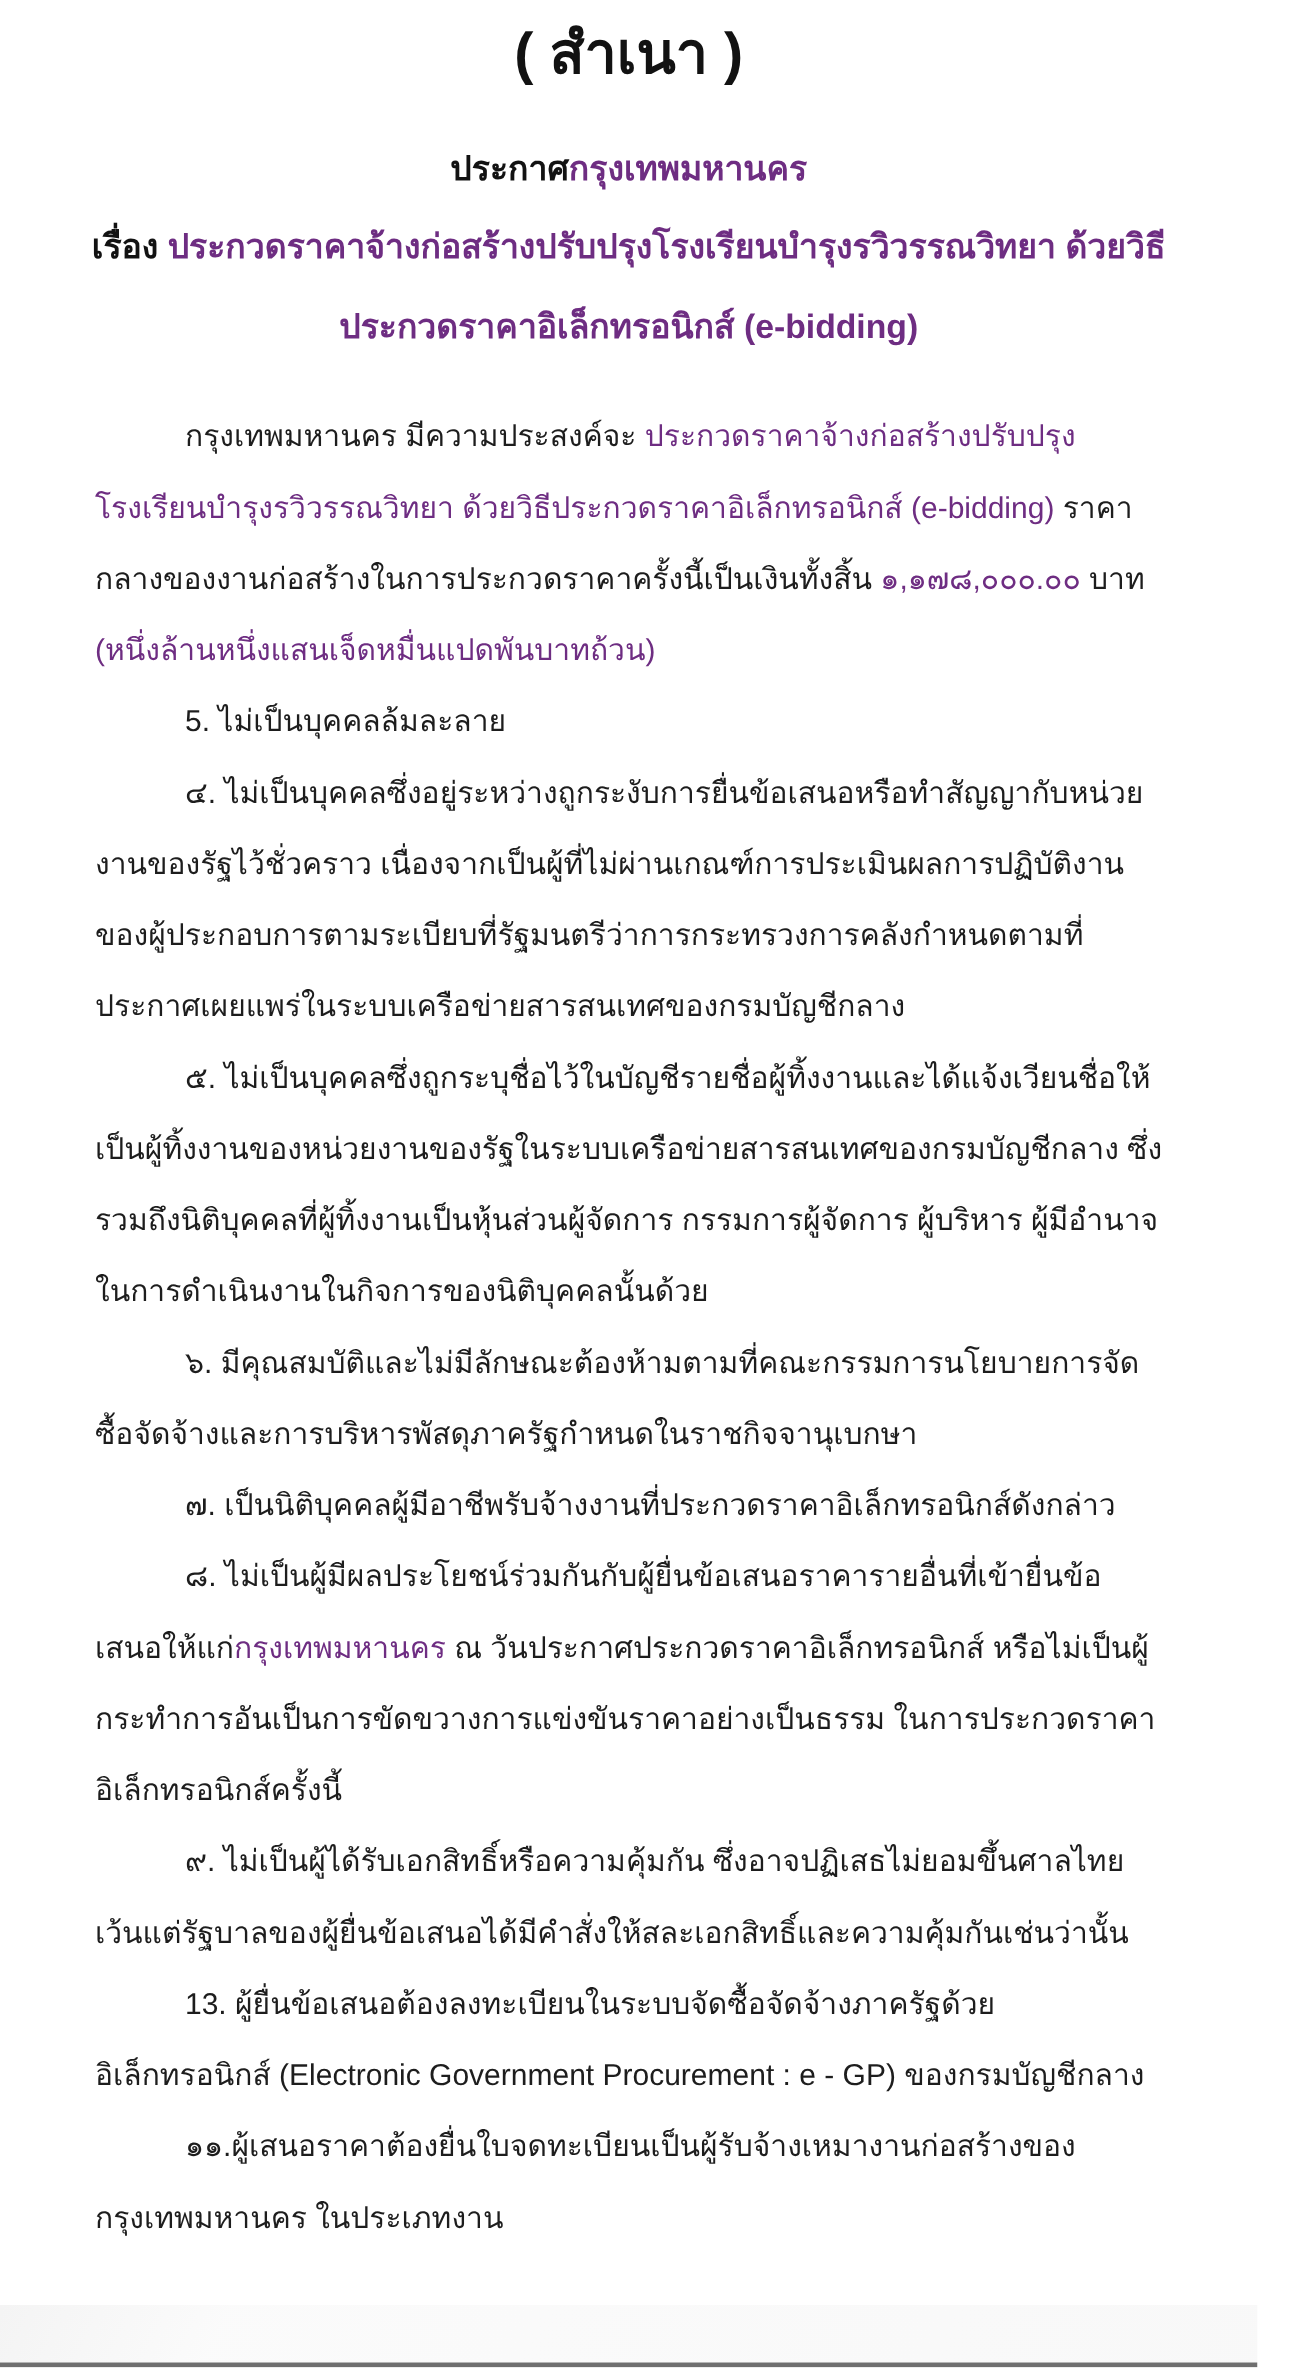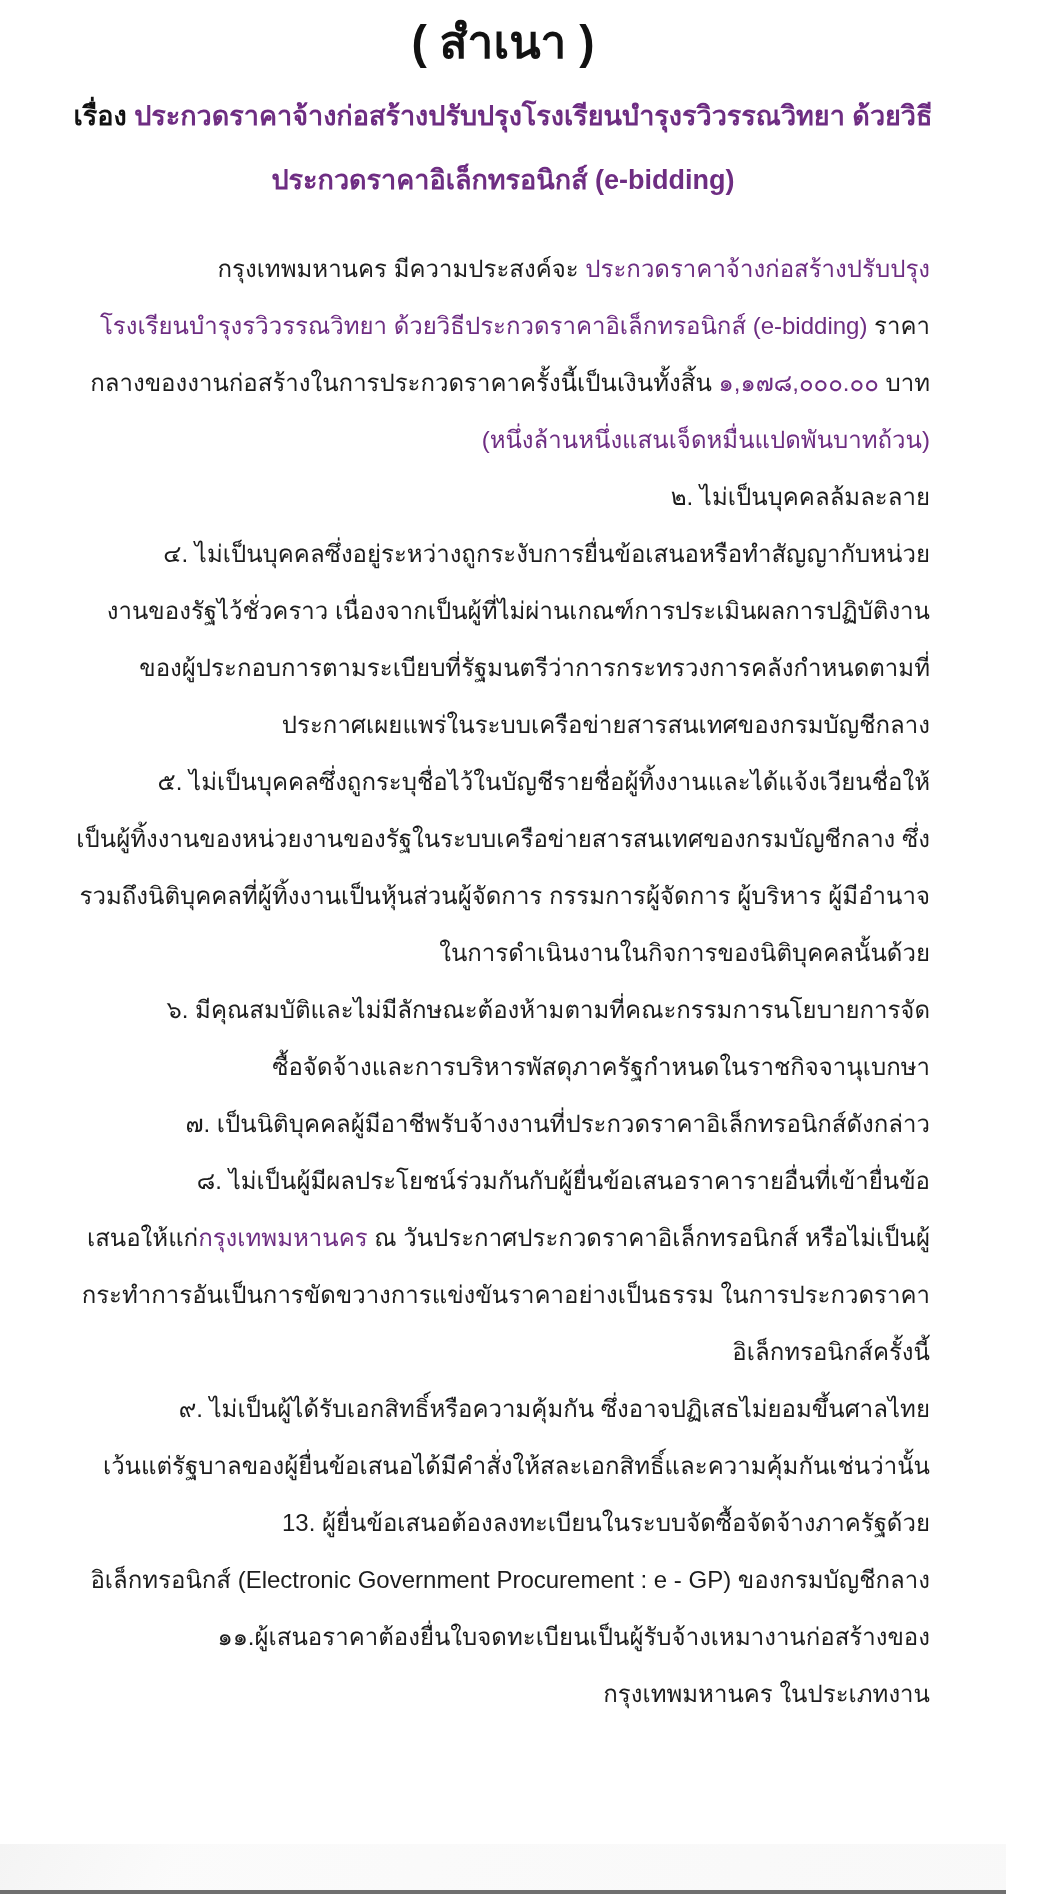--- a/index.html
+++ b/index.html
@@ -44,21 +44,21 @@
   #body-paragraphs {
     padding: 0 76px;
     margin-top: 28px;
   }
   .para {
     font-size: 24px;
     line-height: 57px;
     color: #1d1d1d;
     margin: 0;
     text-indent: 72px;
-    text-align: right;
+    text-align: left;
   }
   .footer-fade {
     position: absolute;
     left: 0; right: 0; bottom: 4px;
     height: 46px;
     background: linear-gradient(115deg, #f2f2f2 0%, #fafafa 18%, #f7f7f7 100%);
     opacity: 0.85;
   }
   .bottom-bar {
     position: absolute;
@@ -67,26 +67,27 @@
     background: #6f6f6f;
   }
 </style>
 </head>
 <body>
 
 <div class="page">
 
   <h1 class="copy-title">( สำเนา )</h1>
 
+  <h2 class="announce"><span>ประกาศ</span><span class="purple">กรุงเทพมหานคร</span></h2>
 
   <h2 class="subject"><span>เรื่อง </span><span class="purple">ประกวดราคาจ้างก่อสร้างปรับปรุงโรงเรียนบำรุงรวิวรรณวิทยา ด้วยวิธีประกวดราคาอิเล็กทรอนิกส์ (e-bidding)</span></h2>
 
   <div id="body-paragraphs">
       <p class="para"><span>กรุงเทพมหานคร มีความประสงค์จะ </span><span class="purple">ประกวดราคาจ้างก่อสร้างปรับปรุงโรงเรียนบำรุงรวิวรรณวิทยา ด้วยวิธีประกวดราคาอิเล็กทรอนิกส์ (e-bidding) </span><span>ราคากลางของงานก่อสร้างในการประกวดราคาครั้งนี้เป็นเงินทั้งสิ้น </span><span class="purple">๑,๑๗๘,๐๐๐.๐๐</span><span> บาท </span><span class="purple">(หนึ่งล้านหนึ่งแสนเจ็ดหมื่นแปดพันบาทถ้วน)</span></p>
-      <p class="para"><span>๒. ไม่เป็นบุคคลล้มละลาย</span></p>
+      <p class="para"><span>5. ไม่เป็นบุคคลล้มละลาย</span></p>
       <p class="para"><span>๔. ไม่เป็นบุคคลซึ่งอยู่ระหว่างถูกระงับการยื่นข้อเสนอหรือทำสัญญากับหน่วยงานของรัฐไว้ชั่วคราว เนื่องจากเป็นผู้ที่ไม่ผ่านเกณฑ์การประเมินผลการปฏิบัติงานของผู้ประกอบการตามระเบียบที่รัฐมนตรีว่าการกระทรวงการคลังกำหนดตามที่ประกาศเผยแพร่ในระบบเครือข่ายสารสนเทศของกรมบัญชีกลาง</span></p>
       <p class="para"><span>๕. ไม่เป็นบุคคลซึ่งถูกระบุชื่อไว้ในบัญชีรายชื่อผู้ทิ้งงานและได้แจ้งเวียนชื่อให้เป็นผู้ทิ้งงานของหน่วยงานของรัฐในระบบเครือข่ายสารสนเทศของกรมบัญชีกลาง ซึ่งรวมถึงนิติบุคคลที่ผู้ทิ้งงานเป็นหุ้นส่วนผู้จัดการ กรรมการผู้จัดการ ผู้บริหาร ผู้มีอำนาจในการดำเนินงานในกิจการของนิติบุคคลนั้นด้วย</span></p>
       <p class="para"><span>๖. มีคุณสมบัติและไม่มีลักษณะต้องห้ามตามที่คณะกรรมการนโยบายการจัดซื้อจัดจ้างและการบริหารพัสดุภาครัฐกำหนดในราชกิจจานุเบกษา</span></p>
       <p class="para"><span>๗. เป็นนิติบุคคลผู้มีอาชีพรับจ้างงานที่ประกวดราคาอิเล็กทรอนิกส์ดังกล่าว</span></p>
       <p class="para"><span>๘. ไม่เป็นผู้มีผลประโยชน์ร่วมกันกับผู้ยื่นข้อเสนอราคารายอื่นที่เข้ายื่นข้อเสนอให้แก่</span><span class="purple">กรุงเทพมหานคร</span><span> ณ วันประกาศประกวดราคาอิเล็กทรอนิกส์ หรือไม่เป็นผู้กระทำการอันเป็นการขัดขวางการแข่งขันราคาอย่างเป็นธรรม ในการประกวดราคาอิเล็กทรอนิกส์ครั้งนี้</span></p>
       <p class="para"><span>๙. ไม่เป็นผู้ได้รับเอกสิทธิ์หรือความคุ้มกัน ซึ่งอาจปฏิเสธไม่ยอมขึ้นศาลไทย เว้นแต่รัฐบาลของผู้ยื่นข้อเสนอได้มีคำสั่งให้สละเอกสิทธิ์และความคุ้มกันเช่นว่านั้น</span></p>
       <p class="para"><span>13. ผู้ยื่นข้อเสนอต้องลงทะเบียนในระบบจัดซื้อจัดจ้างภาครัฐด้วยอิเล็กทรอนิกส์ (Electronic Government Procurement : e - GP) ของกรมบัญชีกลาง</span></p>
       <p class="para"><span>๑๑.ผู้เสนอราคาต้องยื่นใบจดทะเบียนเป็นผู้รับจ้างเหมางานก่อสร้างของกรุงเทพมหานคร ในประเภทงาน</span></p>
     </div>
 

